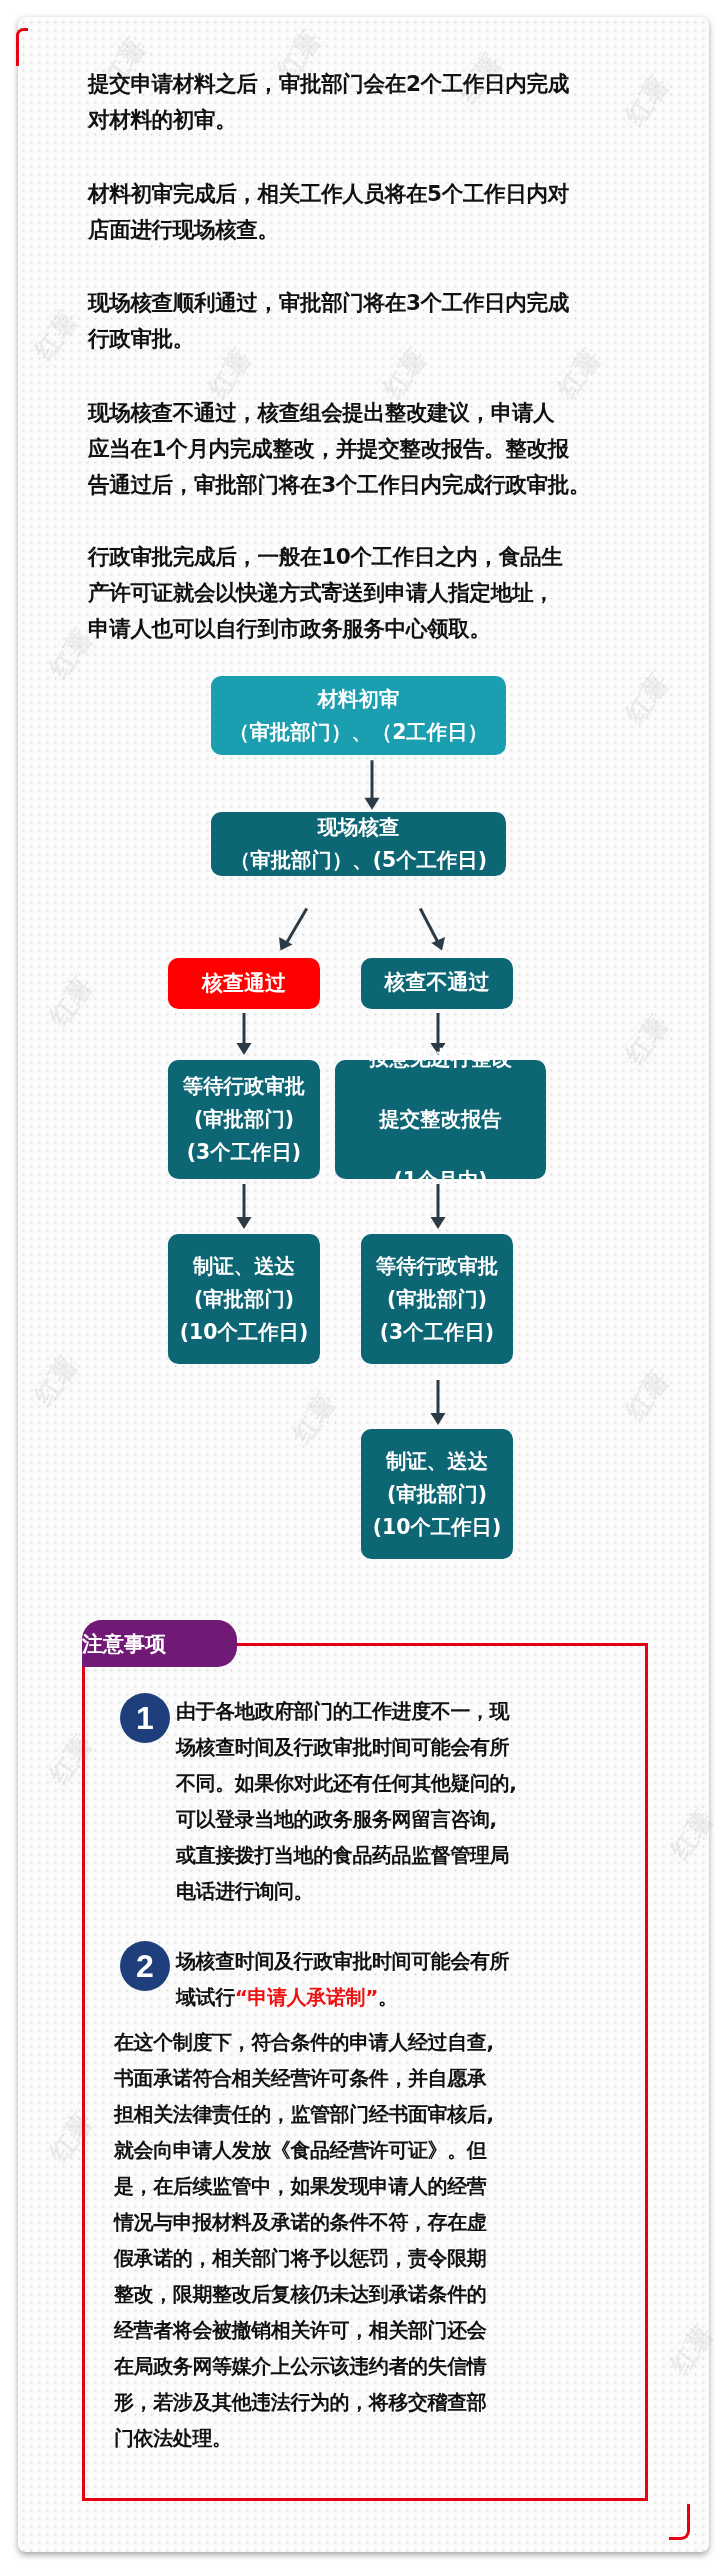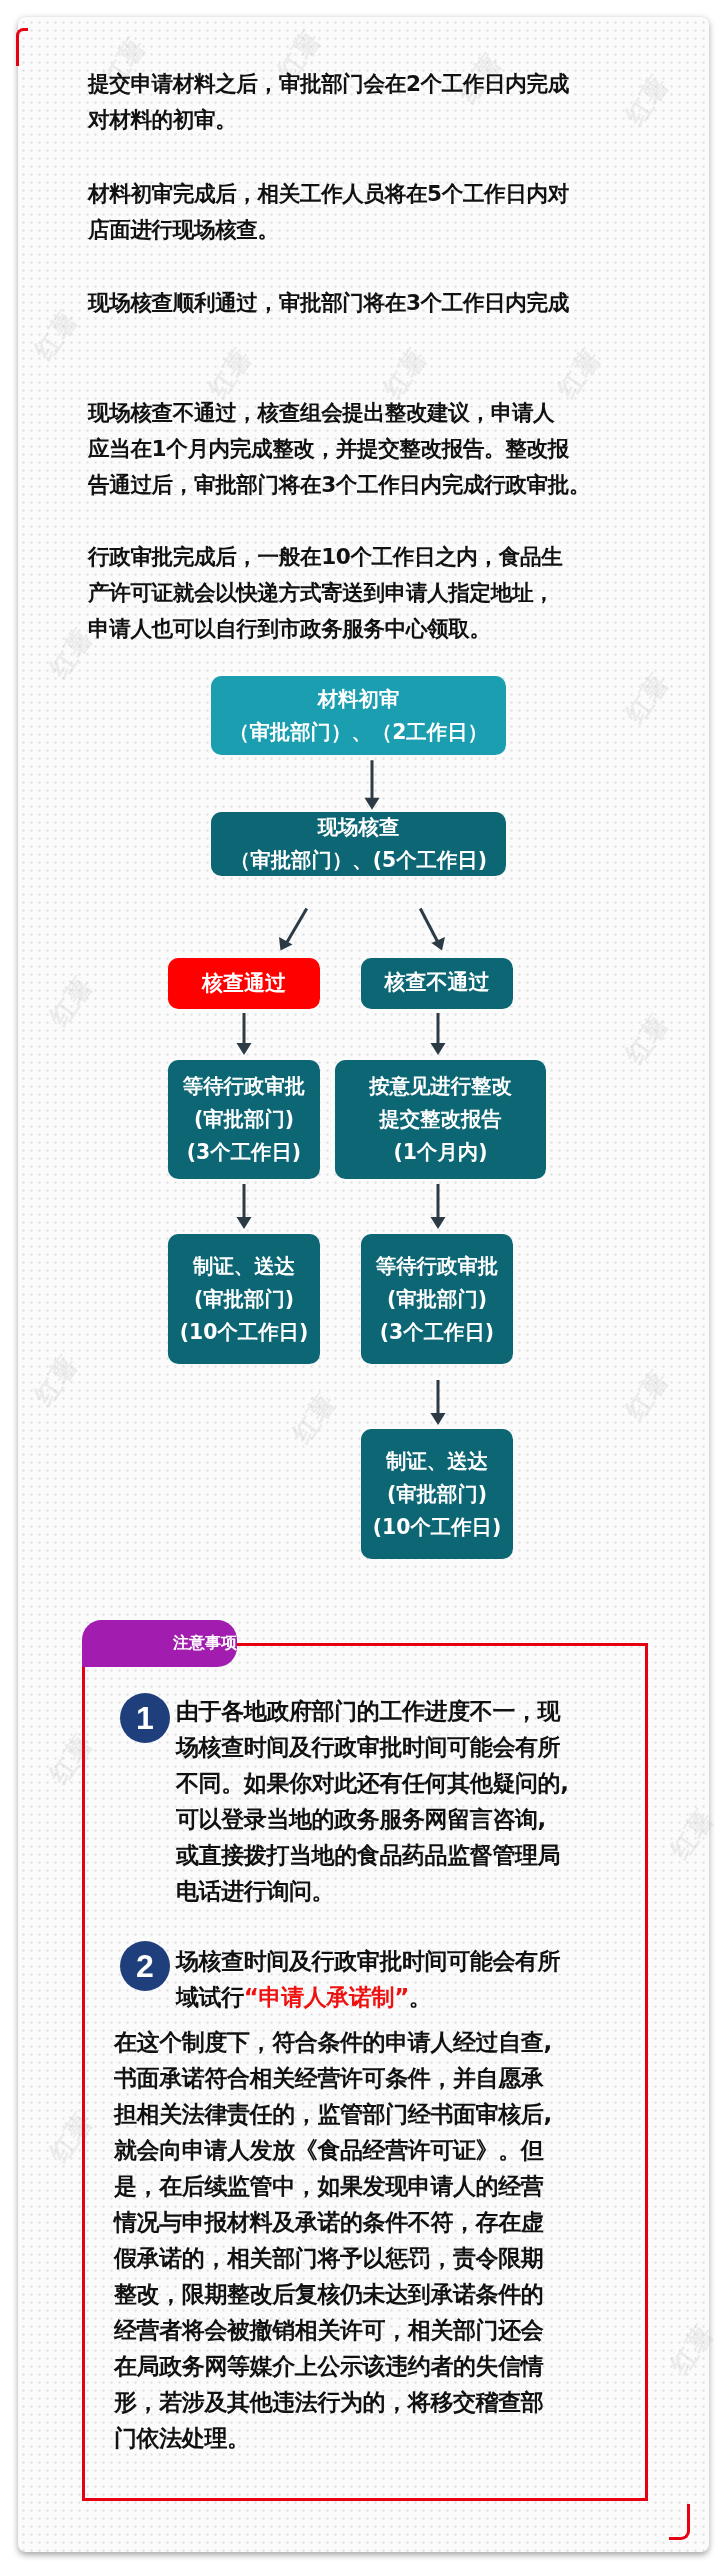--- a/index.html
+++ b/index.html
@@ -45,30 +45,30 @@
   .teal-light { background: #1a9eb0; }
   .teal-dark { background: #0d6674; }
   .red { background: #ff0000; }
   .arrow { position: absolute; }
   .notice-box {
     position: absolute; left: 82px; top: 1643px; width: 566px; height: 858px;
     border: 3px solid #e60012; box-sizing: border-box;
   }
   .notice-tab {
     position: absolute; left: 82px; top: 1620px; width: 155px; height: 47px;
-    background: #a21caf; color: #fff; font-weight: bold; font-size: 16px;
-    border-radius: 19.7px 19.7px 19.7px 0; display: flex; align-items: center; justify-content: flex-end;
+    background: #701a75; color: #fff; font-weight: bold; font-size: 21px;
+    border-radius: 19.7px 19.7px 19.7px 0; display: flex; align-items: center; justify-content: flex-start;
   }
   .badge {
     position: absolute; width: 50px; height: 50px; border-radius: 50%;
     background: #1e3f7b; color: #fff; font-family: "Liberation Sans", sans-serif;
     font-size: 32px; font-weight: bold; display: flex; align-items: center; justify-content: center;
   }
   .ntext {
-    position: absolute; font-size: 23px; font-weight: bold; color: #111;
+    position: absolute; font-size: 20px; font-weight: bold; color: #111;
     line-height: 36px; letter-spacing: -0.4px;
   }
   .highlight { color: #ee1111; }
 </style>
 </head>
 <body>
 
 <div class="card"></div>
 
 <div>
@@ -98,20 +98,21 @@
 <div class="para" style="top:66px;">
   <div>提交申请材料之后，审批部门会在2个工作日内完成</div>
   <div>对材料的初审。</div>
 </div>
 <div class="para" style="top:176px;">
   <div>材料初审完成后，相关工作人员将在5个工作日内对</div>
   <div>店面进行现场核查。</div>
 </div>
 <div class="para" style="top:285px;">
   <div>现场核查顺利通过，审批部门将在3个工作日内完成</div>
+  <div>行政审批。</div>
 </div>
 <div class="para" style="top:395px;">
   <div>现场核查不通过，核查组会提出整改建议，申请人</div>
   <div>应当在1个月内完成整改，并提交整改报告。整改报</div>
   <div>告通过后，审批部门将在3个工作日内完成行政审批。</div>
 </div>
 <div class="para" style="top:539px;">
   <div>行政审批完成后，一般在10个工作日之内，食品生</div>
   <div>产许可证就会以快递方式寄送到申请人指定地址，</div>
   <div>申请人也可以自行到市政务服务中心领取。</div>
@@ -156,21 +157,21 @@
   <svg class="arrow" style="left:429px;top:1013px;" width="18" height="45" viewBox="0 0 24 60">
     <line x1="12" y1="0" x2="12" y2="42" stroke="#2b3a44" stroke-width="4"></line>
     <polygon points="2,40 22,40 12,56" fill="#2b3a44"></polygon>
   </svg>
 
   <div class="box teal-dark" style="left:168px;top:1060px;width:152px;height:119px;">
     <div>等待行政审批</div>
     <div>(审批部门)</div>
     <div>(3个工作日)</div>
   </div>
-  <div class="box teal-dark" style="left:335px;top:1060px;width:211px;height:119px;">
+  <div class="box teal-dark" style="left:335px;top:1060px;width:211px;height:119px;gap:28px;">
     <div>按意见进行整改</div>
     <div>提交整改报告</div>
     <div>(1个月内)</div>
   </div>
 
   <svg class="arrow" style="left:235px;top:1184px;" width="18" height="48" viewBox="0 0 24 64">
     <line x1="12" y1="0" x2="12" y2="46" stroke="#2b3a44" stroke-width="4"></line>
     <polygon points="2,44 22,44 12,60" fill="#2b3a44"></polygon>
   </svg>
   <svg class="arrow" style="left:429px;top:1184px;" width="18" height="48" viewBox="0 0 24 64">

